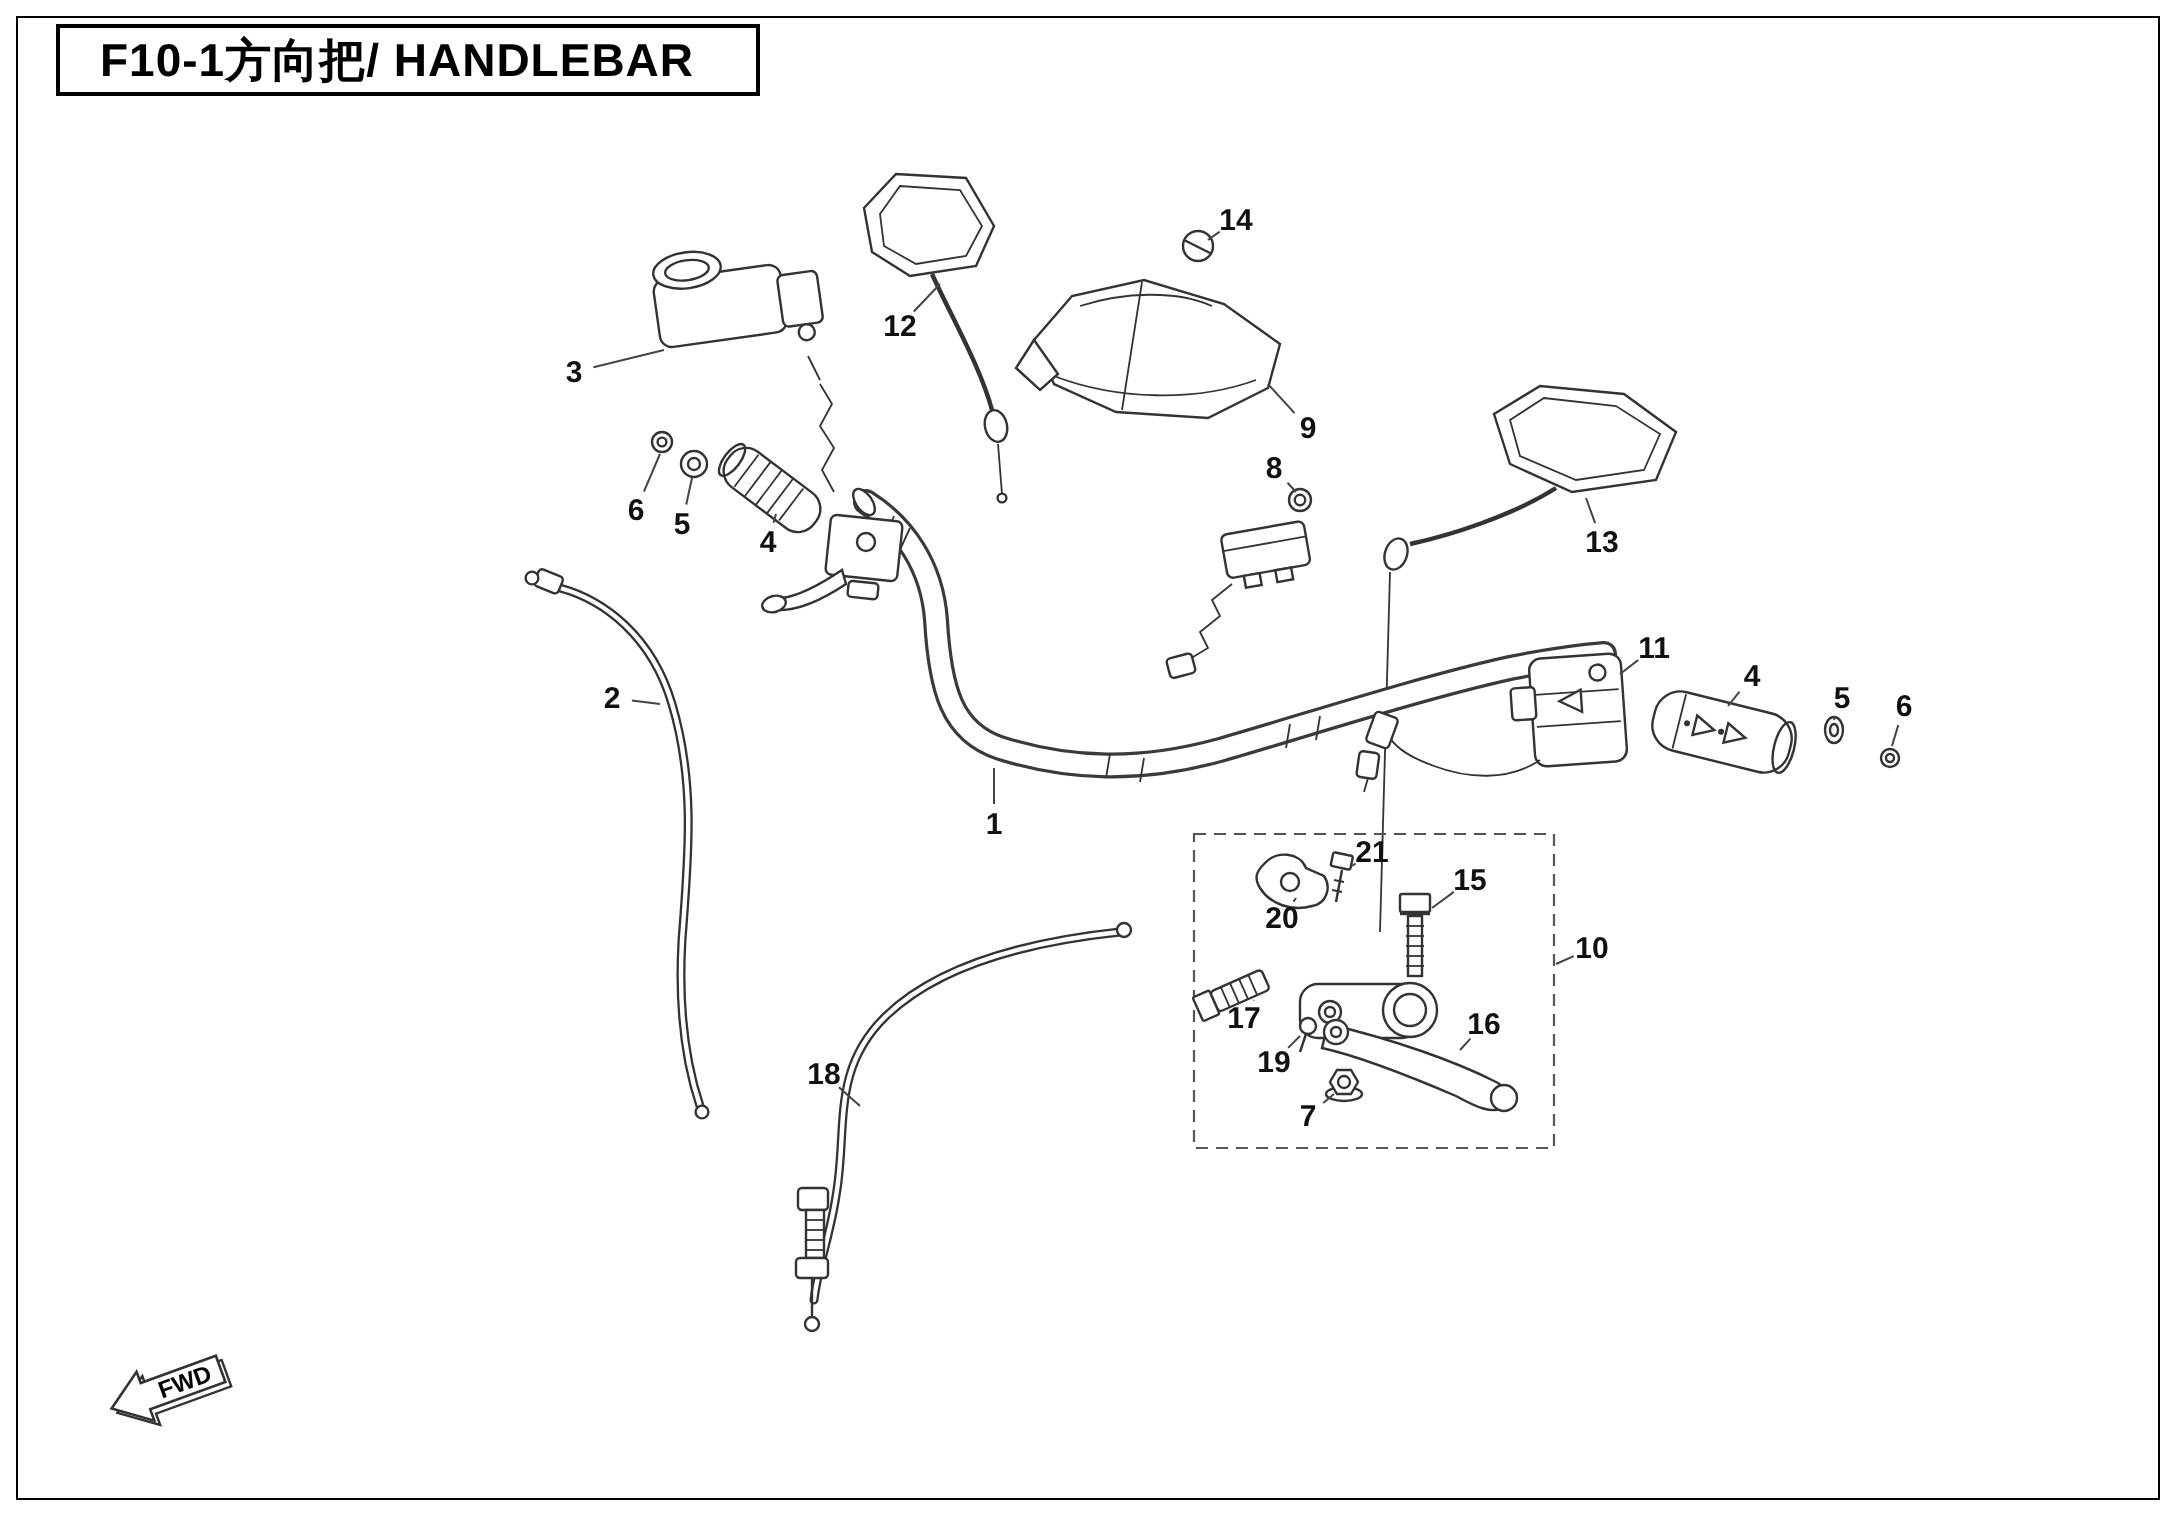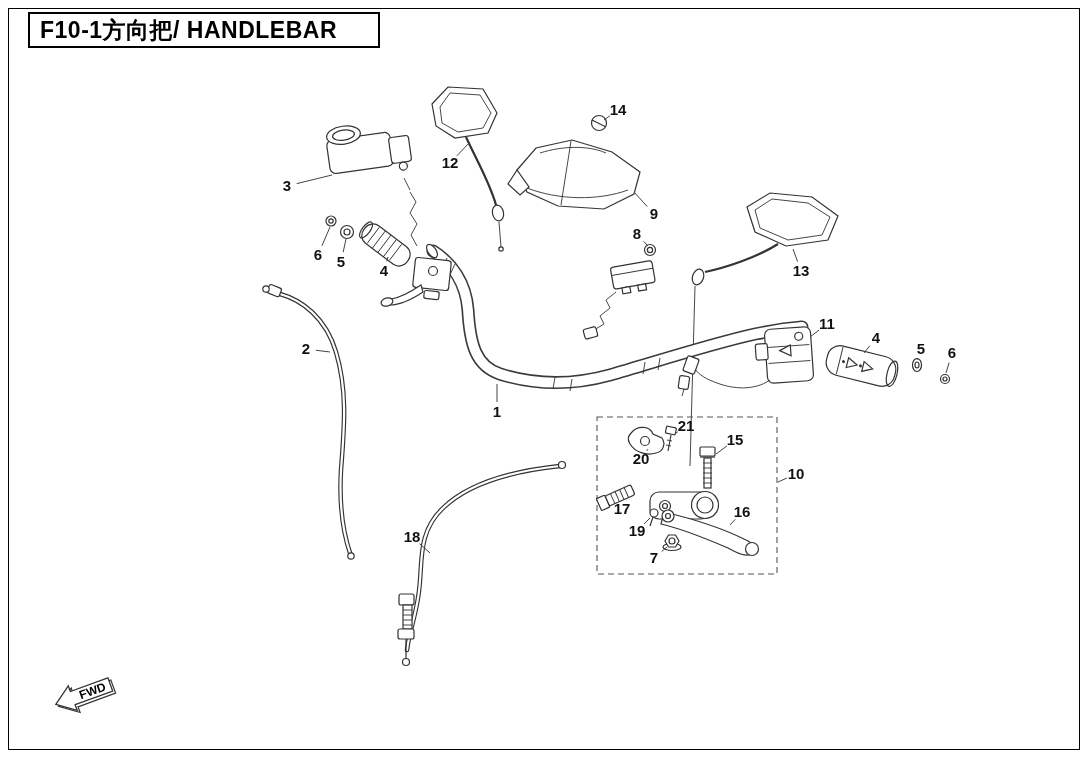--- a/index.html
+++ b/index.html
@@ -2,21 +2,21 @@
 <html><head>
 <meta charset="utf-8">
 <style>
   html,body{margin:0;padding:0;background:#fff;}
   .page{position:relative;width:1090px;height:760px;background:#fff;
         font-family:"Liberation Sans",sans-serif;overflow:hidden;}
   .page-border{position:absolute;left:8px;top:8px;width:1072px;height:742px;
         border:1.5px solid #000;box-sizing:border-box;z-index:1;}
   .title-box{position:absolute;left:28px;top:12px;width:352px;height:36px;
         border:2px solid #000;box-sizing:border-box;background:#fff;z-index:3;
-        display:flex;align-items:center;padding-left:10px;}
+        display:flex;align-items:center;padding-left:20px;}
   .title-box span{font-size:23px;font-weight:bold;letter-spacing:0.5px;color:#000;}
   svg.canvas{position:absolute;left:0;top:0;z-index:2;}
   .part{fill:#fff;stroke:#333;stroke-width:1.2;}
   .ln{fill:none;stroke:#333;stroke-width:1.2;}
   .thin{fill:none;stroke:#333;stroke-width:0.9;}
   .tube-out{fill:none;stroke:#3a3a3a;stroke-width:13;stroke-linecap:round;}
   .tube-in{fill:none;stroke:#fff;stroke-width:9.8;stroke-linecap:round;}
   .cable-outer{fill:none;stroke:#333;stroke-width:4.5;stroke-linecap:round;}
   .cable-inner{fill:none;stroke:#fff;stroke-width:2.2;stroke-linecap:round;}
   .dashed{fill:none;stroke:#555;stroke-width:1.1;stroke-dasharray:6 4;}

